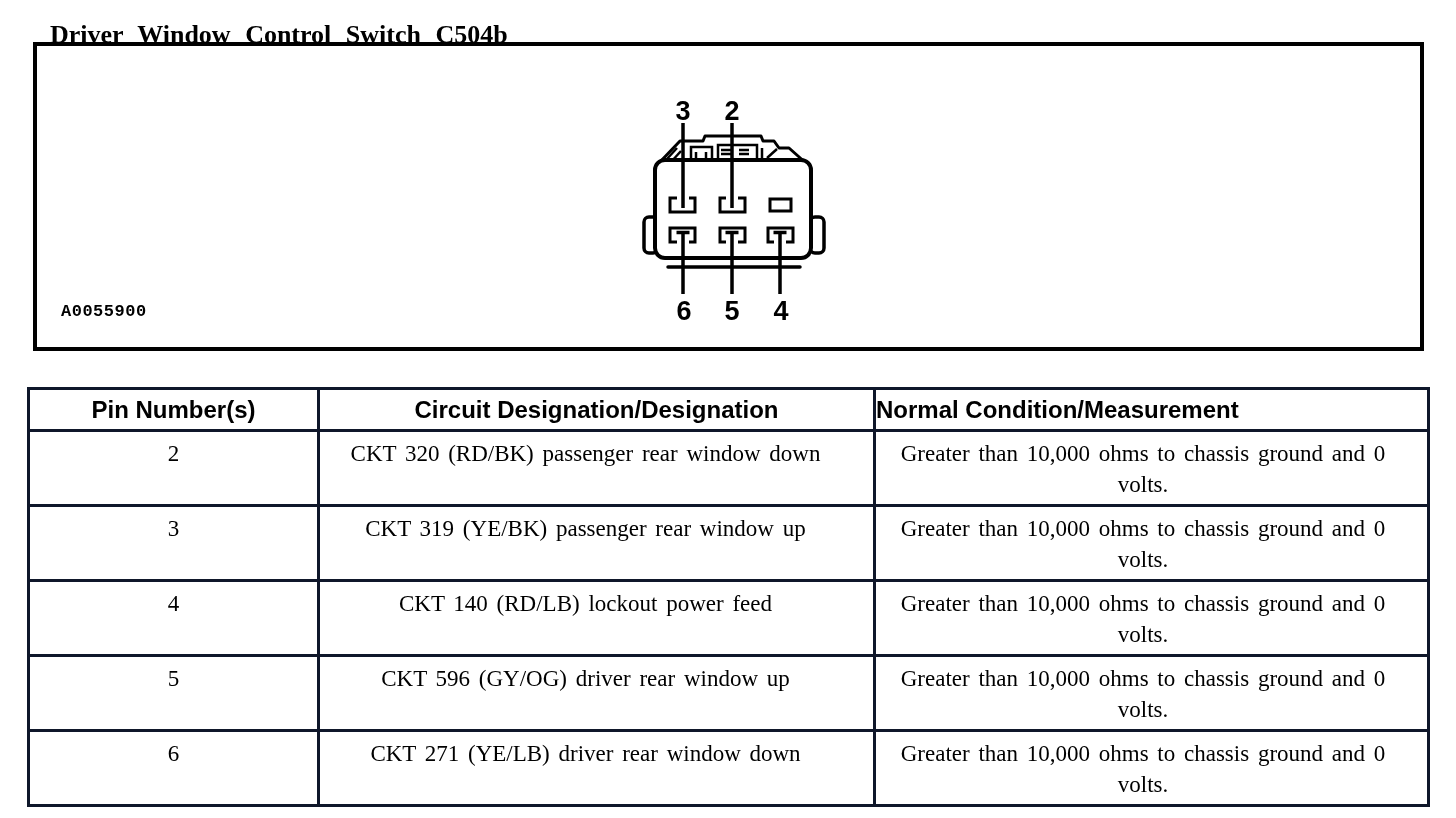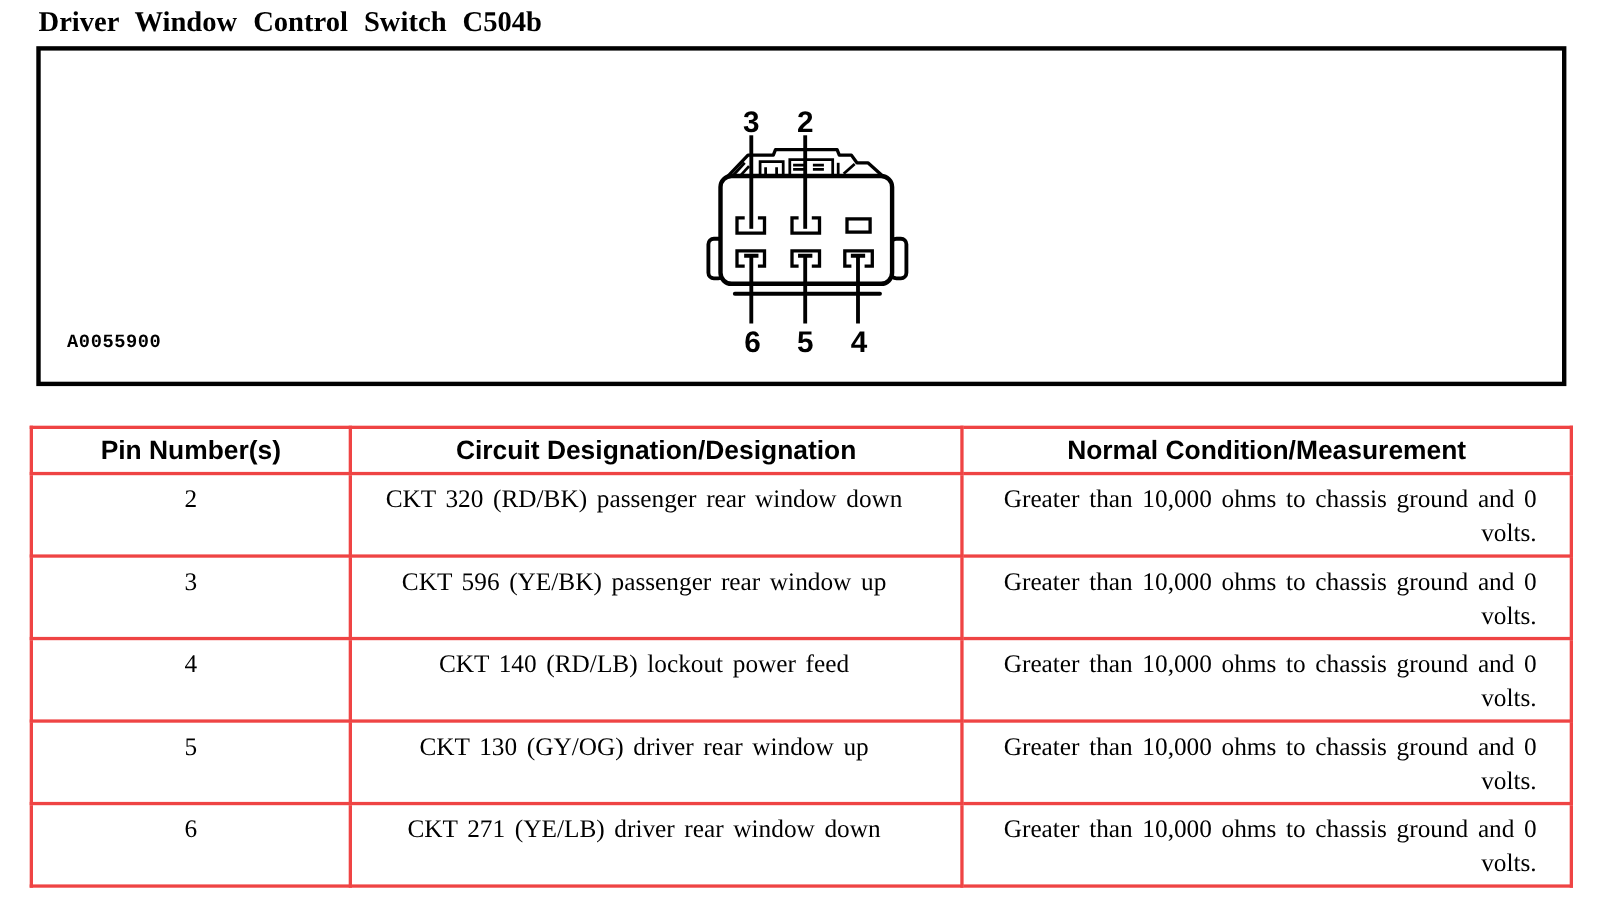--- a/index.html
+++ b/index.html
@@ -9,21 +9,21 @@
     height: 818px;
     background: #ffffff;
     color: #000000;
     font-family: "Liberation Serif", serif;
     overflow: hidden;
   }
   .title {
     position: absolute;
     left: 34px;
     top: 4px;
-    margin: 1px;
+    margin: 16px;
     font-family: "Liberation Serif", serif;
     font-size: 26px;
     font-weight: bold;
     word-spacing: 8px;
     white-space: nowrap;
   }
   .diagram-box {
     position: absolute;
     left: 33px;
     top: 42px;
@@ -51,47 +51,47 @@
   table.pin-table {
     position: absolute;
     left: 27px;
     top: 387px;
     width: 1400px;
     border-collapse: collapse;
     table-layout: fixed;
     background: #ffffff;
   }
   .pin-table th, .pin-table td {
-    border: 3px solid #ef4444;
+    border: 3px solid #0f172a;
     box-sizing: border-box;
   }
   .pin-table th {
     font-family: "Liberation Sans", sans-serif;
     font-size: 24px;
     font-weight: bold;
     height: 42px;
     padding: 0;
     text-align: center;
     vertical-align: middle;
   }
   .pin-table th.condition-h {
-    text-align: center;
+    text-align: left;
   }
   .pin-table td {
     font-family: "Liberation Serif", serif;
     font-size: 23px;
     line-height: 31px;
     word-spacing: 3px;
     vertical-align: top;
     height: 75px;
     padding: 6px 0 0 0;
   }
   .pin-table td.pin-cell { text-align: center; }
   .pin-table td.circuit-cell { text-align: center; padding-left: 23px; padding-right: 45px; }
-  .pin-table td.condition-cell { text-align: right; padding-left: 13px; padding-right: 30px; }
+  .pin-table td.condition-cell { text-align: center; padding-left: 13px; padding-right: 30px; }
 </style>
 </head>
 <body>
 
 <div class="page">
 
   <h1 class="title">Driver Window Control Switch C504b</h1>
 
   <div class="diagram-box">
 
@@ -156,31 +156,31 @@
       </tr>
     </thead>
     <tbody>
         <tr>
     <td class="pin-cell">2</td>
     <td class="circuit-cell">CKT 320 (RD/BK) passenger rear window down</td>
     <td class="condition-cell">Greater than 10,000 ohms to chassis ground and 0 volts.</td>
   </tr>
         <tr>
     <td class="pin-cell">3</td>
-    <td class="circuit-cell">CKT 596 (YE/BK) passenger rear window up</td>
+    <td class="circuit-cell">CKT 319 (YE/BK) passenger rear window up</td>
     <td class="condition-cell">Greater than 10,000 ohms to chassis ground and 0 volts.</td>
   </tr>
         <tr>
     <td class="pin-cell">4</td>
     <td class="circuit-cell">CKT 140 (RD/LB) lockout power feed</td>
     <td class="condition-cell">Greater than 10,000 ohms to chassis ground and 0 volts.</td>
   </tr>
         <tr>
     <td class="pin-cell">5</td>
-    <td class="circuit-cell">CKT 130 (GY/OG) driver rear window up</td>
+    <td class="circuit-cell">CKT 596 (GY/OG) driver rear window up</td>
     <td class="condition-cell">Greater than 10,000 ohms to chassis ground and 0 volts.</td>
   </tr>
         <tr>
     <td class="pin-cell">6</td>
     <td class="circuit-cell">CKT 271 (YE/LB) driver rear window down</td>
     <td class="condition-cell">Greater than 10,000 ohms to chassis ground and 0 volts.</td>
   </tr>
       </tbody>
   </table>
 

